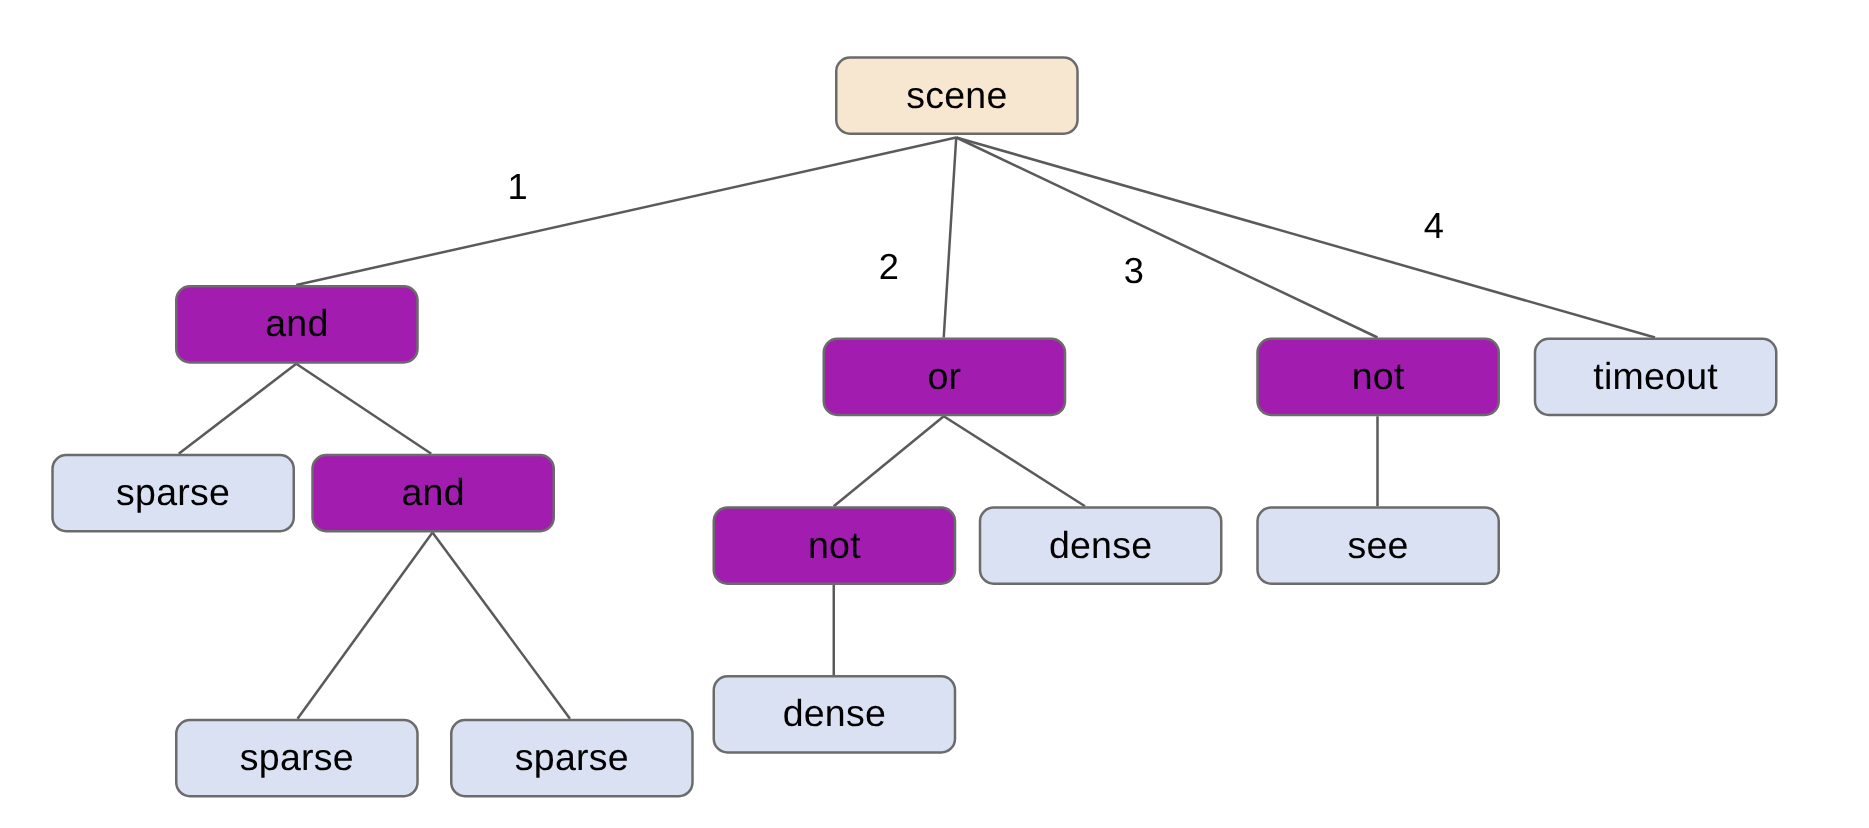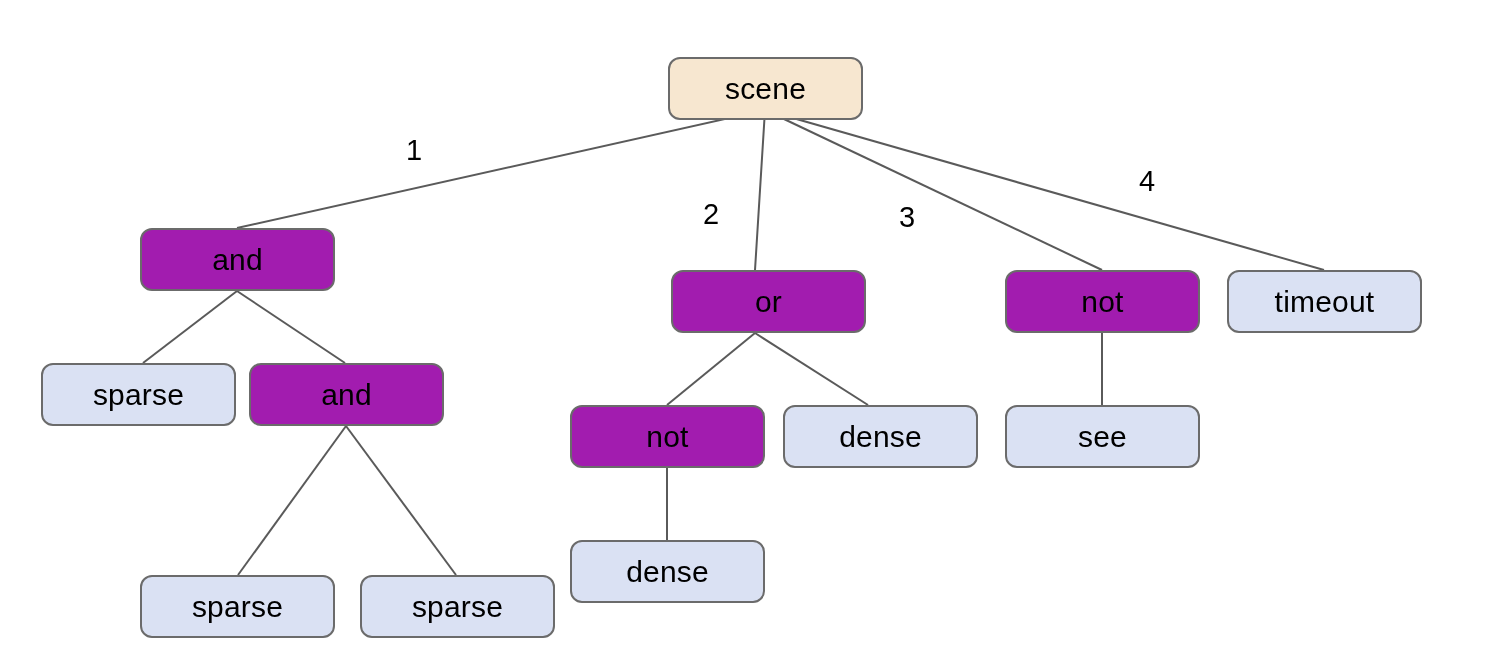--- a/index.html
+++ b/index.html
@@ -37,21 +37,21 @@
     justify-content: center;
     border-radius: 12px;
     border: 2px solid #6b6b6b;
     color: #000000;
     font-size: 30px;
     line-height: 1;
     letter-spacing: 0.2px;
     white-space: nowrap;
     font-family: "Liberation Sans", sans-serif;
   }
-  .node-root    { background: #f7e7d0; margin-top: 12px; }
+  .node-root    { background: #f7e7d0; }
   .node-op      { background: #a21caf; }
   .node-leaf    { background: #dae1f3; }
   .edge-label {
     position: absolute;
     color: #000000;
     font-size: 29px;
     line-height: 1;
     font-family: "Liberation Sans", sans-serif;
     white-space: nowrap;
   }
@@ -90,21 +90,21 @@
       </div>
       <div class="tree-node node-op" style="left: 249px; top: 363px; width: 195px; height: 63px;">
         <span>and</span>
       </div>
       <div class="tree-node node-leaf" style="left: 140px; top: 575px; width: 195px; height: 63px;">
         <span>sparse</span>
       </div>
       <div class="tree-node node-leaf" style="left: 360px; top: 575px; width: 195px; height: 63px;">
         <span>sparse</span>
       </div>
-      <div class="tree-node node-op" style="left: 658px; top: 270px; width: 195px; height: 63px; margin-left: 13px;">
+      <div class="tree-node node-op" style="left: 658px; top: 270px; width: 195px; height: 63px;">
         <span>or</span>
       </div>
       <div class="tree-node node-op" style="left: 570px; top: 405px; width: 195px; height: 63px;">
         <span>not</span>
       </div>
       <div class="tree-node node-leaf" style="left: 783px; top: 405px; width: 195px; height: 63px;">
         <span>dense</span>
       </div>
       <div class="tree-node node-leaf" style="left: 570px; top: 540px; width: 195px; height: 63px;">
         <span>dense</span>

